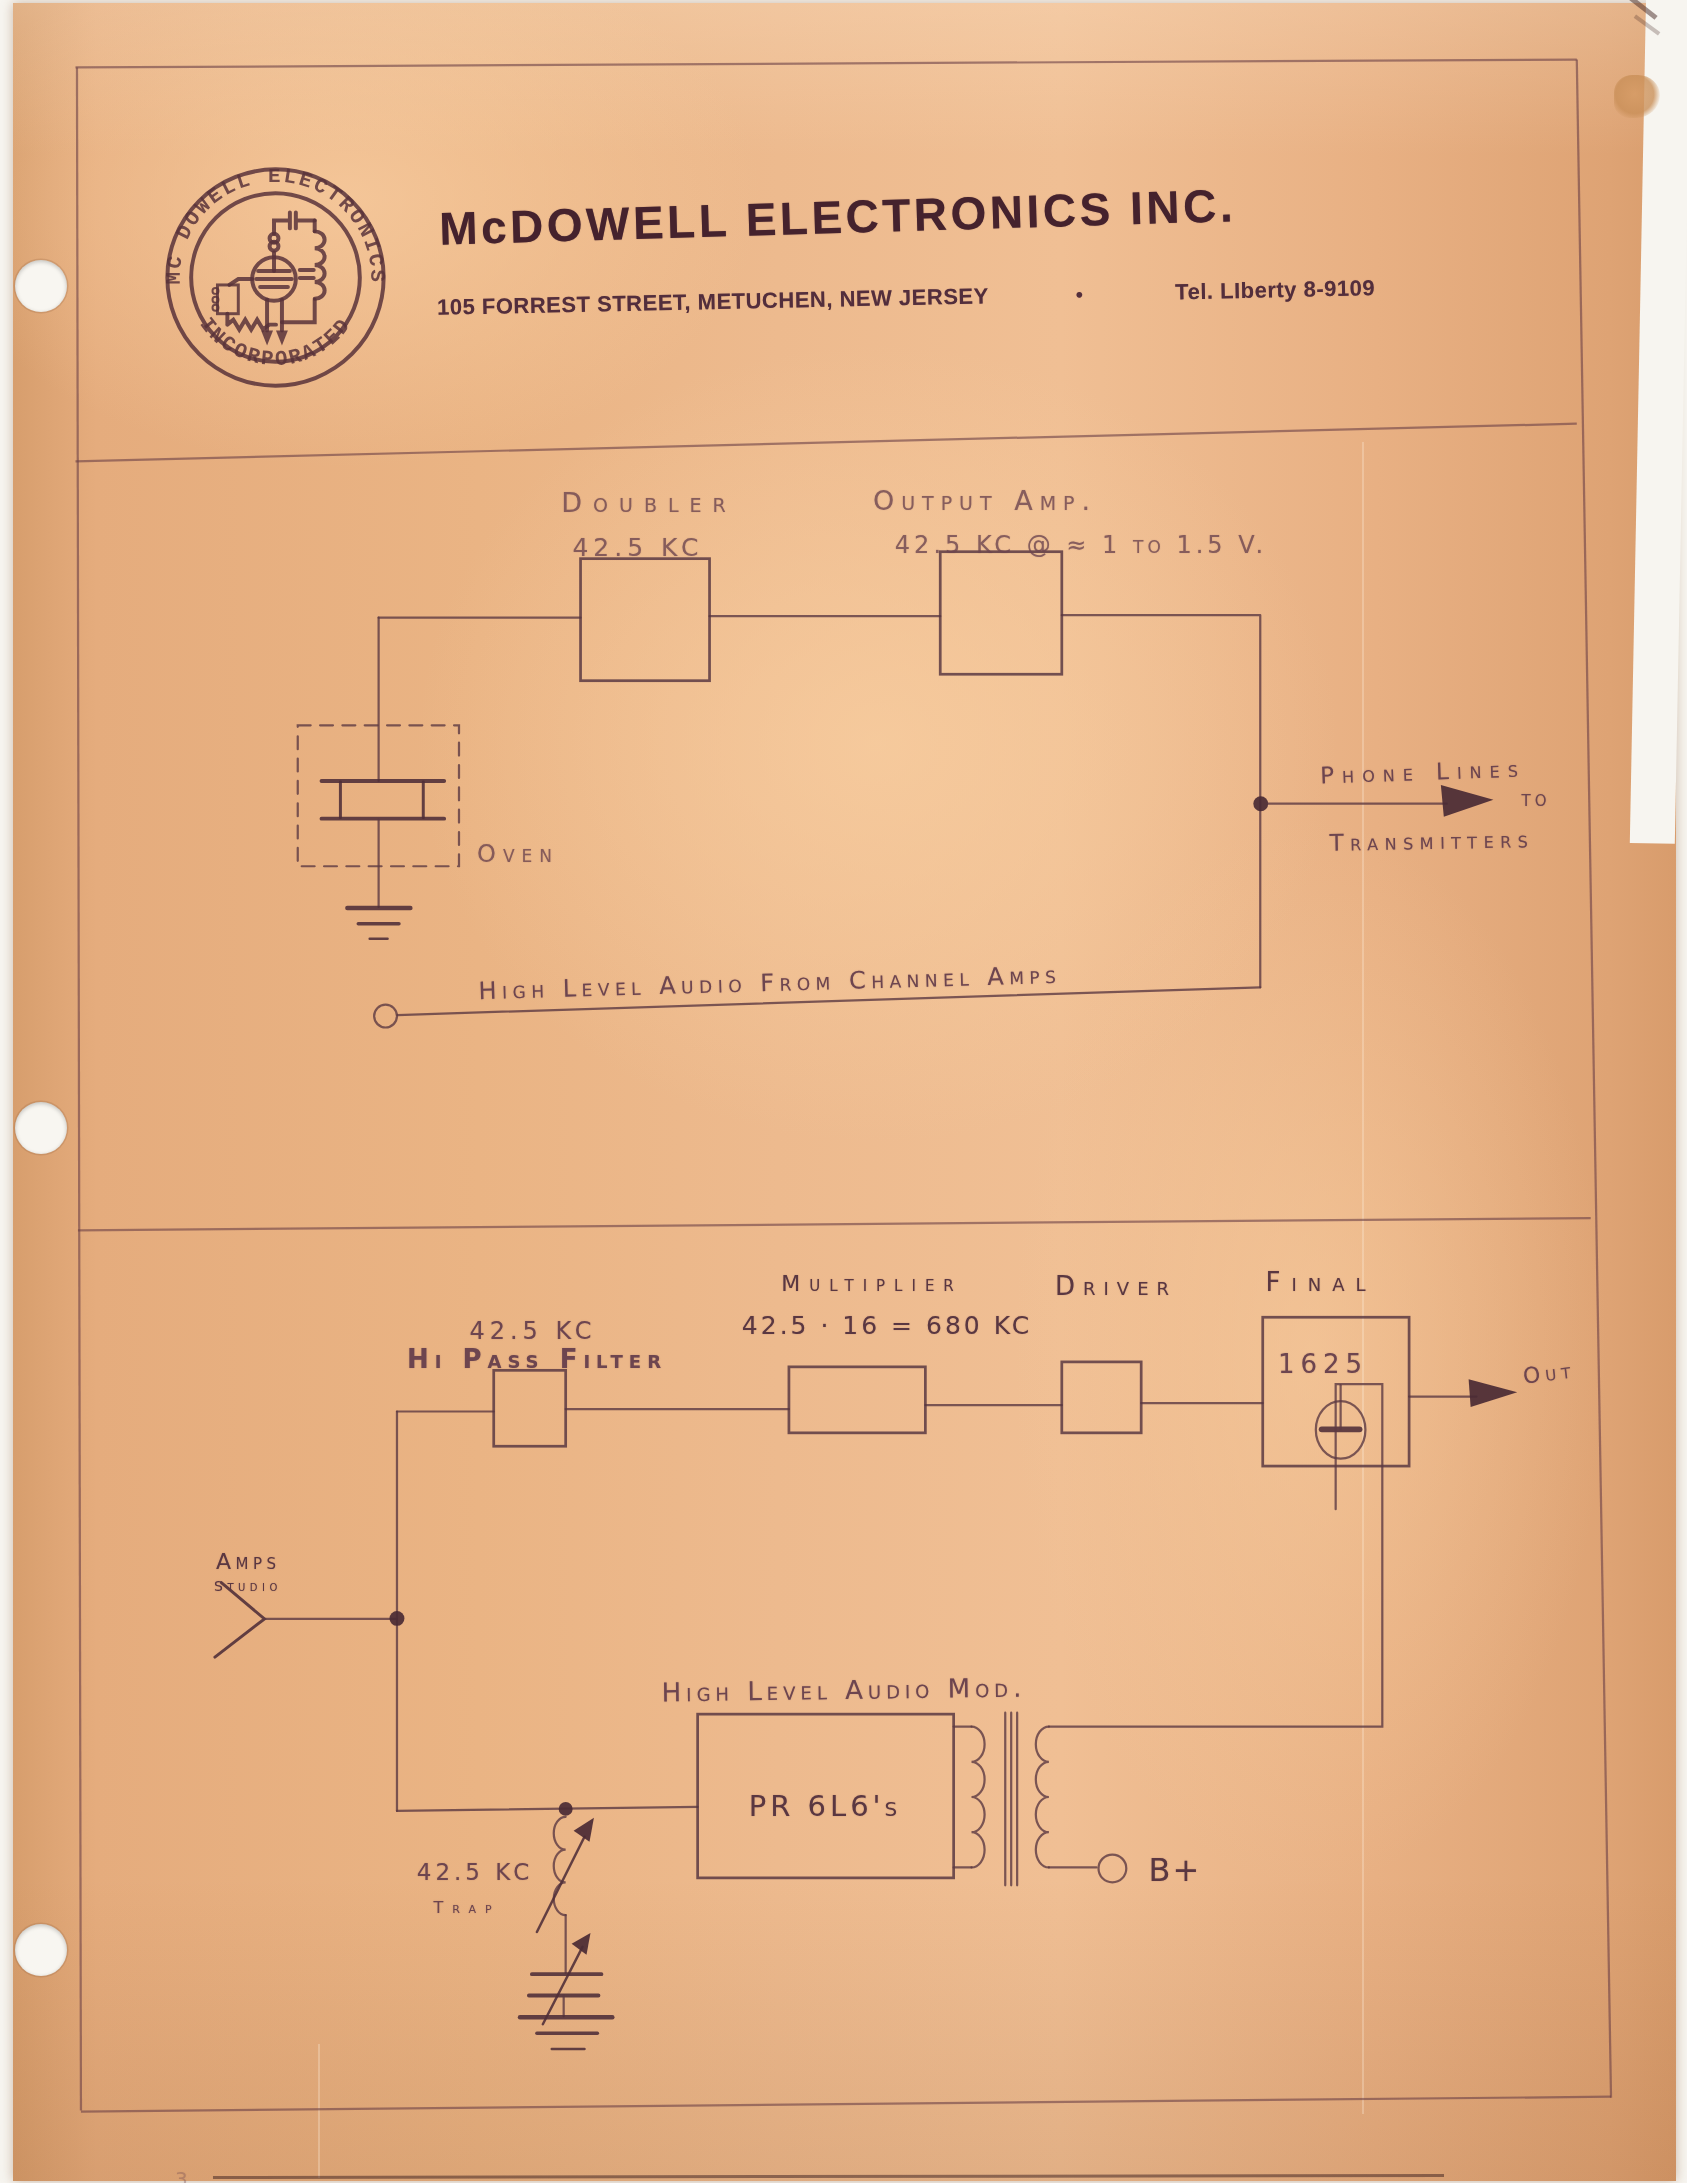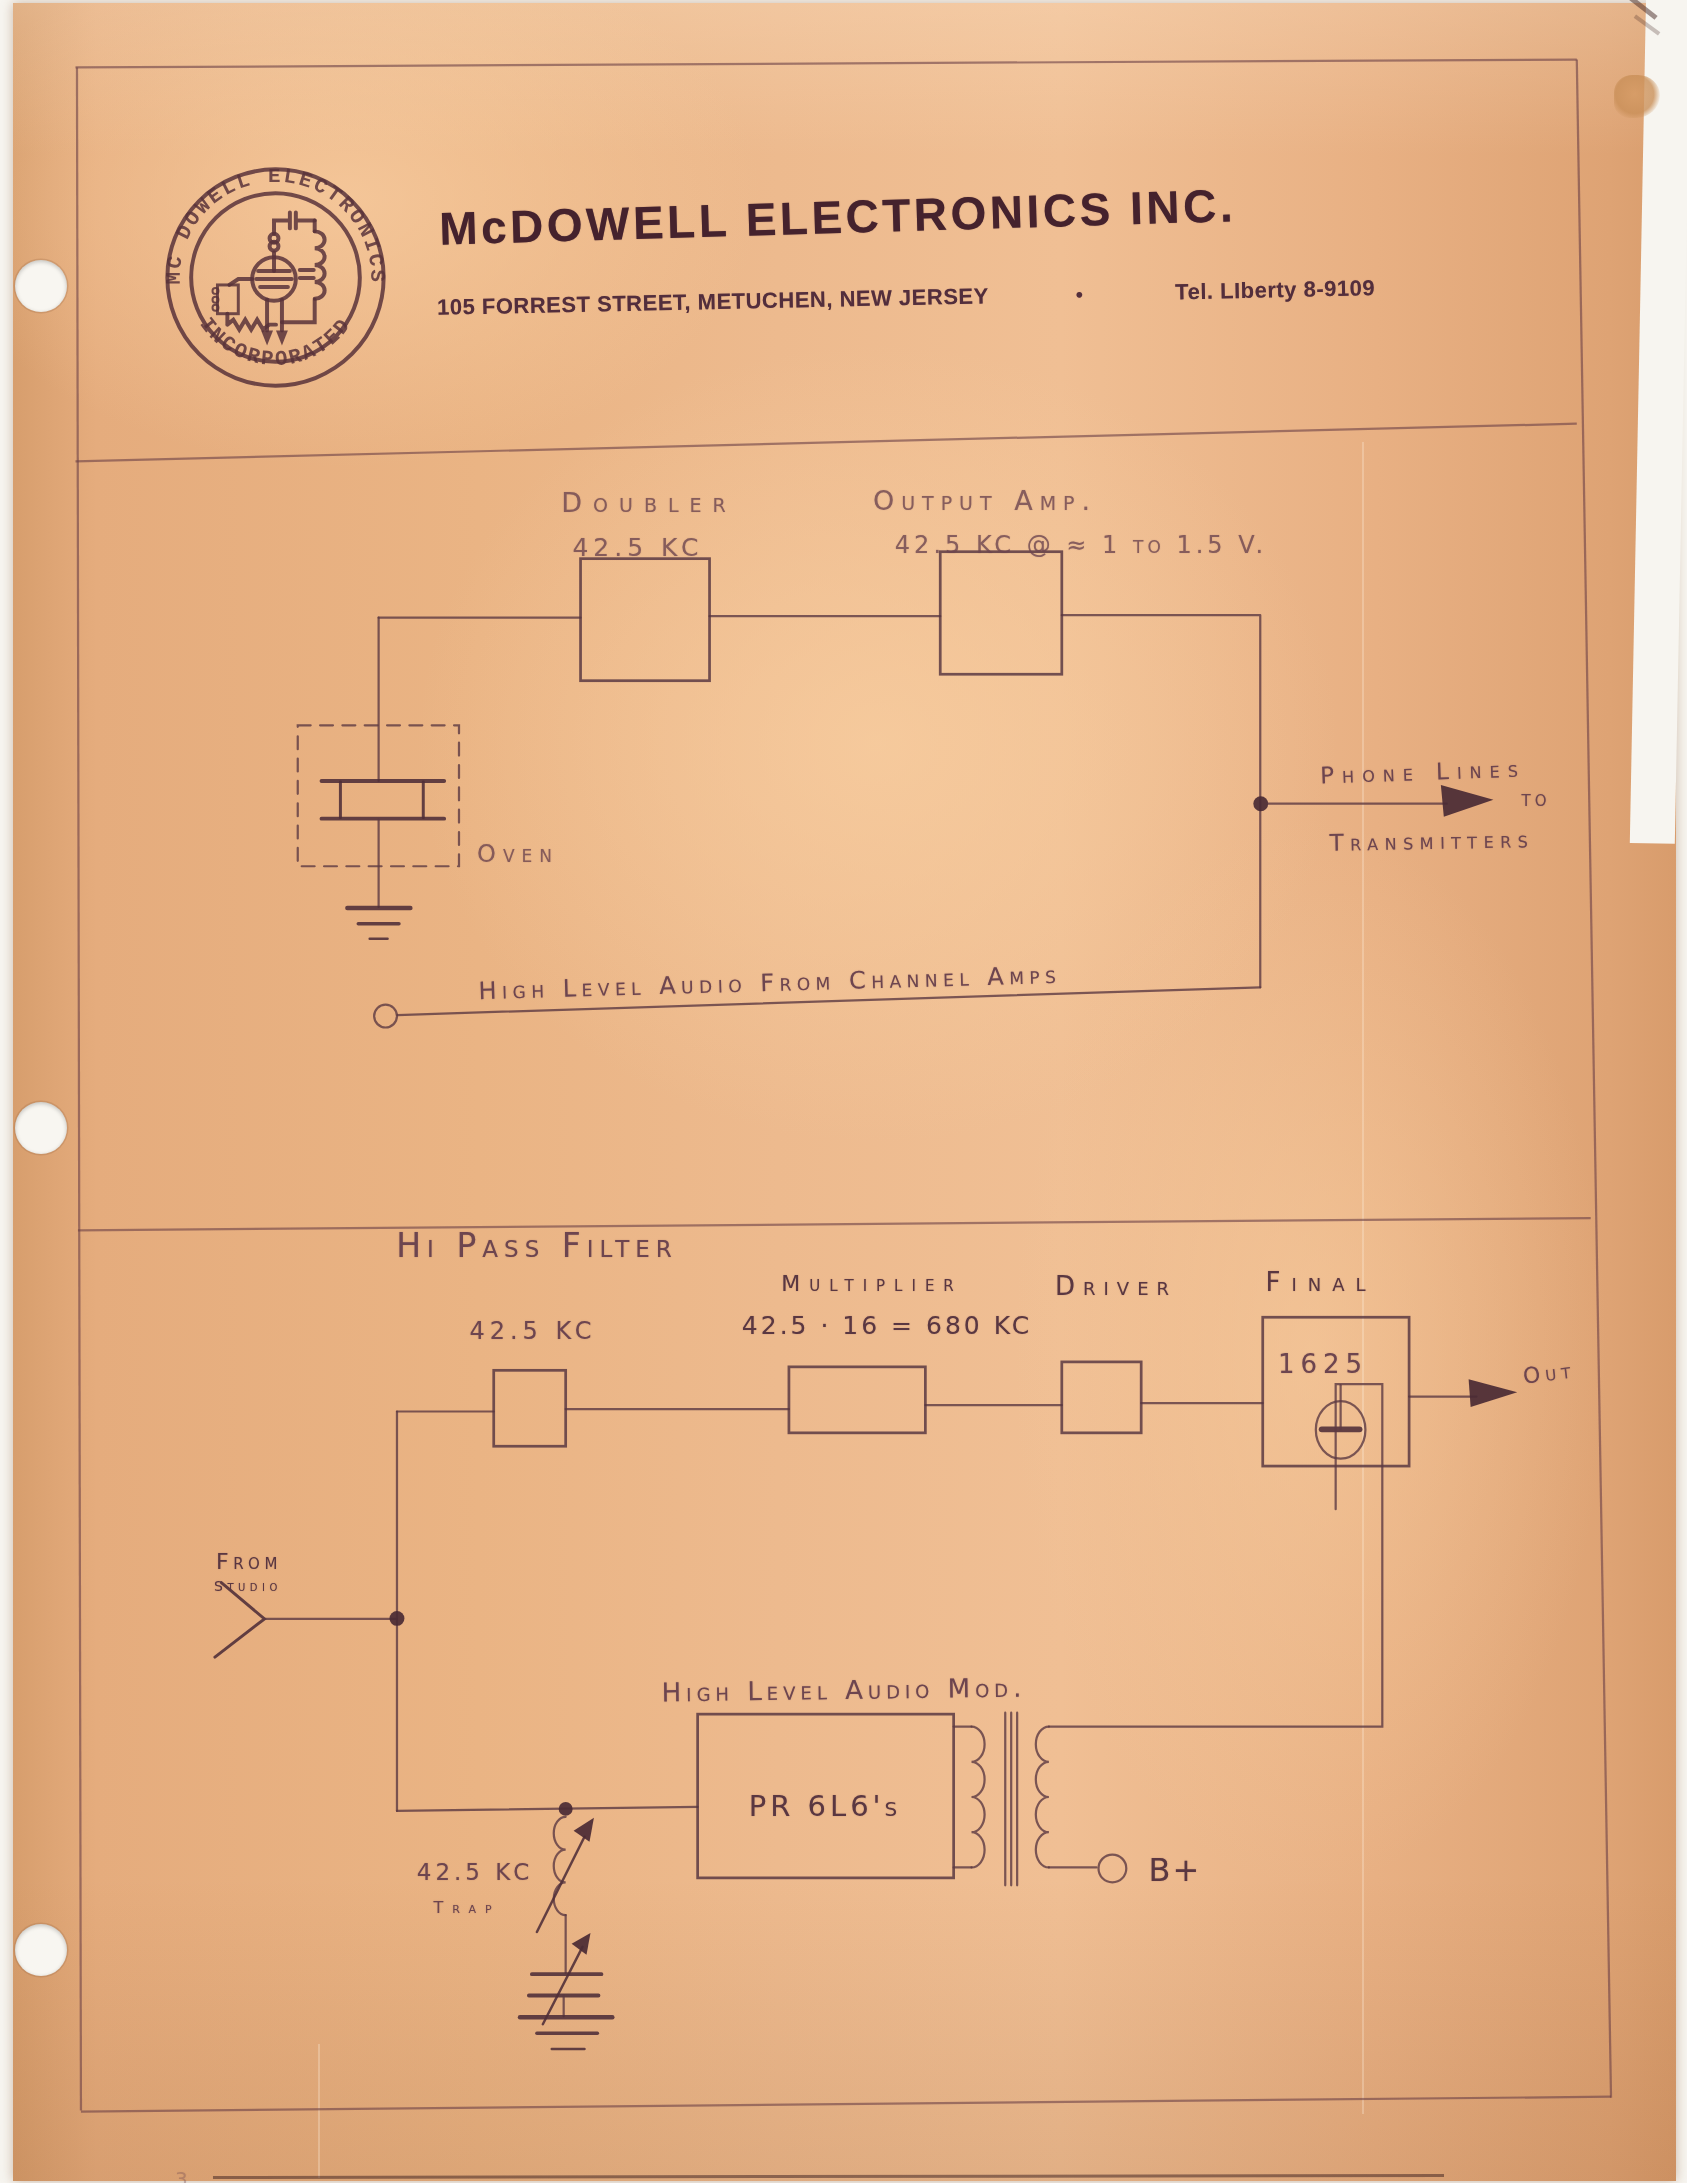--- a/index.html
+++ b/index.html
@@ -43,21 +43,21 @@
   .lbl.lt{transform:none;} 
   #lbl-doubler       {left:649px;top:502px;font-size:27px;letter-spacing:11px;}
   #lbl-doubler-f     {left:638px;top:547px;font-size:25px;letter-spacing:5px;}
   #lbl-outamp        {left:973px;top:500px;font-size:27px;letter-spacing:7px;margin-left:12px;}
   #lbl-outamp-f      {left:1081px;top:545px;font-size:24px;letter-spacing:4px;}
   #lbl-oven          {left:518px;top:854px;font-size:24px;letter-spacing:7px;}
   #lbl-phone1        {left:1423px;top:772px;font-size:23px;letter-spacing:8px;transform:translate(-50%,-50%) rotate(-2deg);}
   #lbl-phone2        {left:1536px;top:798px;font-size:22px;letter-spacing:4px;}
   #lbl-phone3        {left:1432px;top:841px;font-size:23px;letter-spacing:6.5px;transform:translate(-50%,-50%) rotate(-1deg);}
   #lbl-audio         {left:770px;top:983px;font-size:24px;letter-spacing:5.5px;transform:translate(-50%,-50%) rotate(-1.6deg);}
-  #lbl-hipass        {left:537px;top:1245px;font-size:33px;letter-spacing:6px;}
+  #lbl-hipass        {left:537px;top:1359px;font-size:26px;letter-spacing:6px;font-weight:bold;}
   #lbl-hipass-f      {left:533px;top:1331px;font-size:24px;letter-spacing:5px;}
   #lbl-mult          {left:872px;top:1283px;font-size:22px;letter-spacing:9px;}
   #lbl-mult-f        {left:887px;top:1325px;font-size:25px;letter-spacing:3px;}
   #lbl-driver        {left:1116px;top:1286px;font-size:26px;letter-spacing:8px;}
   #lbl-final         {left:1321px;top:1282px;font-size:26px;letter-spacing:11px;}
   #lbl-1625          {left:1323px;top:1364px;font-size:26px;letter-spacing:6px;}
   #lbl-out           {left:1549px;top:1373px;font-size:22px;letter-spacing:5px;transform:translate(-50%,-50%) rotate(-7deg);}
   #lbl-from          {left:216px;top:1549px;font-size:22px;letter-spacing:4.5px;}
   #lbl-studio        {left:214px;top:1578px;font-size:14px;letter-spacing:4.5px;}
   #lbl-hlam          {left:844px;top:1690px;font-size:26px;letter-spacing:5px;transform:translate(-50%,-50%) rotate(-.8deg);}
@@ -232,21 +232,21 @@
   <div class="lbl" id="lbl-audio">High Level Audio From Channel Amps</div>
 
   <div class="lbl" id="lbl-hipass">Hi Pass Filter</div>
   <div class="lbl" id="lbl-hipass-f">42.5 KC</div>
   <div class="lbl dark" id="lbl-mult">Multiplier</div>
   <div class="lbl dark" id="lbl-mult-f">42.5 · 16 = 680 KC</div>
   <div class="lbl dark" id="lbl-driver">Driver</div>
   <div class="lbl dark" id="lbl-final">Final</div>
   <div class="lbl" id="lbl-1625">1625</div>
   <div class="lbl" id="lbl-out">Out</div>
-  <div class="lbl lt dark" id="lbl-from">From</div>
+  <div class="lbl lt dark" id="lbl-from">Amps</div>
   <div class="lbl lt dark" id="lbl-studio">Studio</div>
   <div class="lbl" id="lbl-hlam">High Level Audio Mod.</div>
   <div class="lbl dark" id="lbl-pr6l6">PR 6L6's</div>
   <div class="lbl dark" id="lbl-bplus">B+</div>
   <div class="lbl" id="lbl-trapf">42.5 KC</div>
   <div class="lbl" id="lbl-trap">Trap</div>
   <div class="lbl lt" id="lbl-pagemark">3</div>
 </div>
 
 

